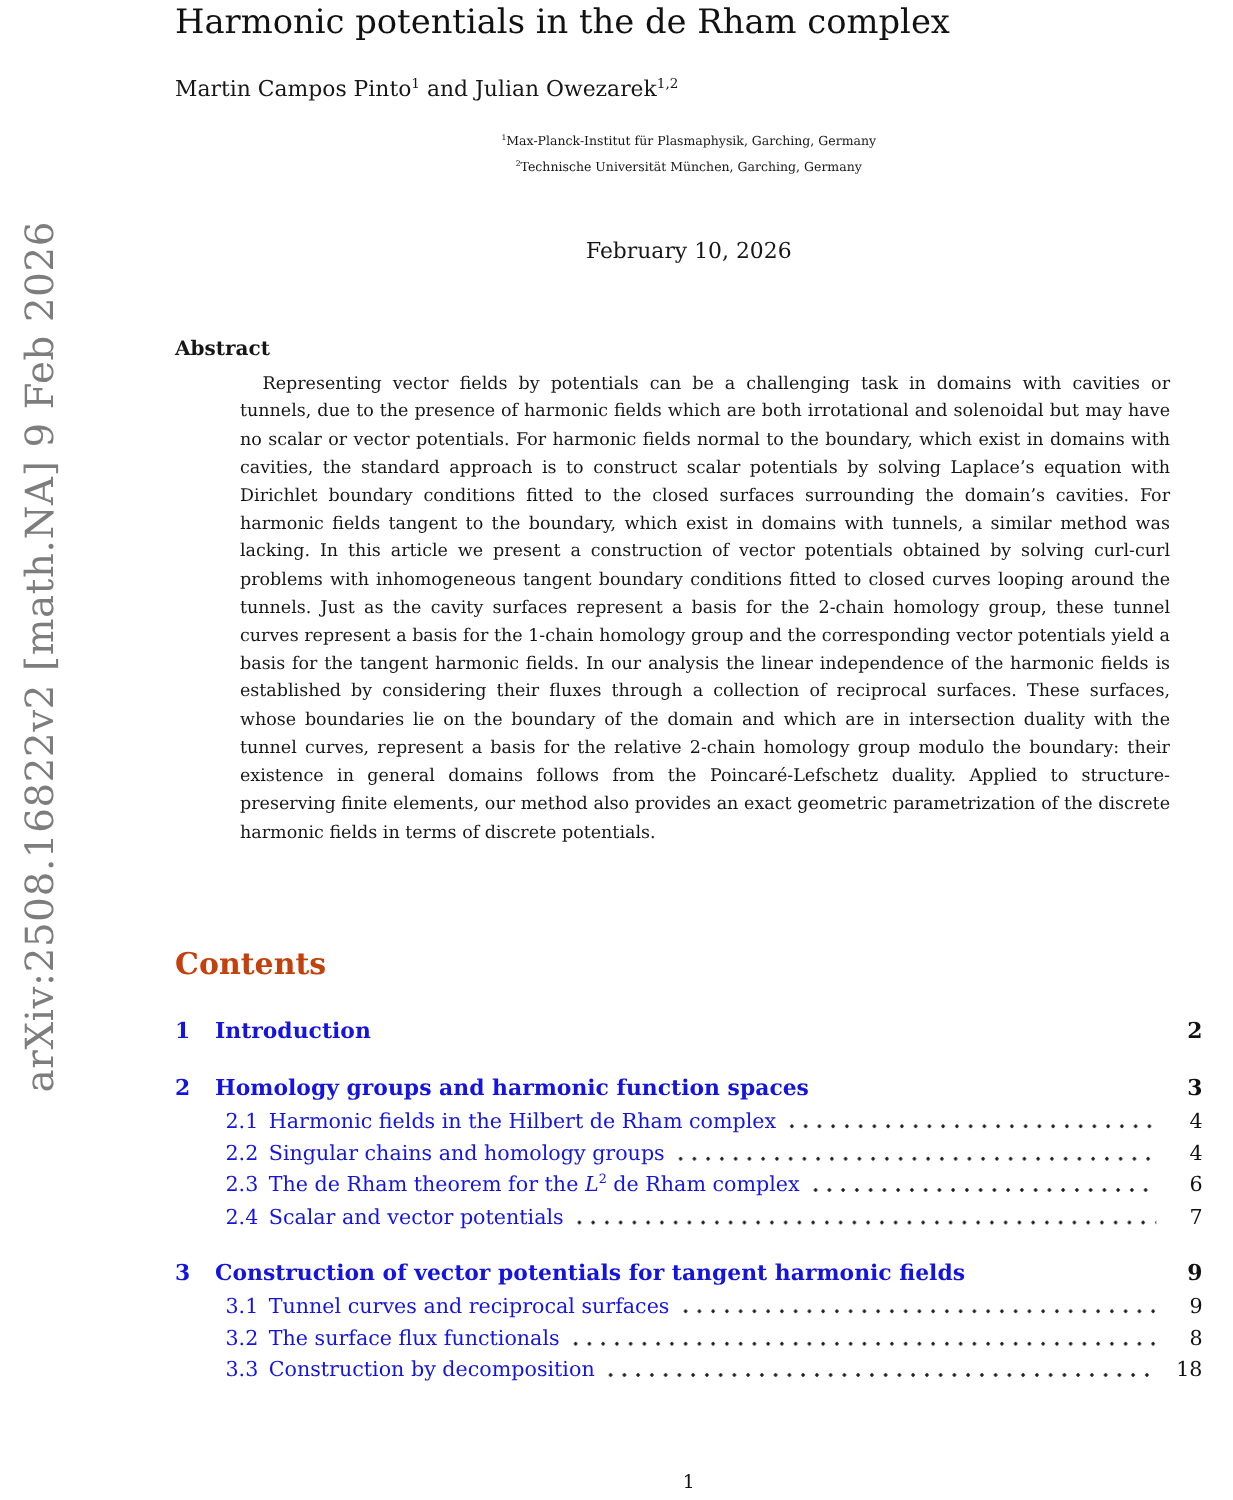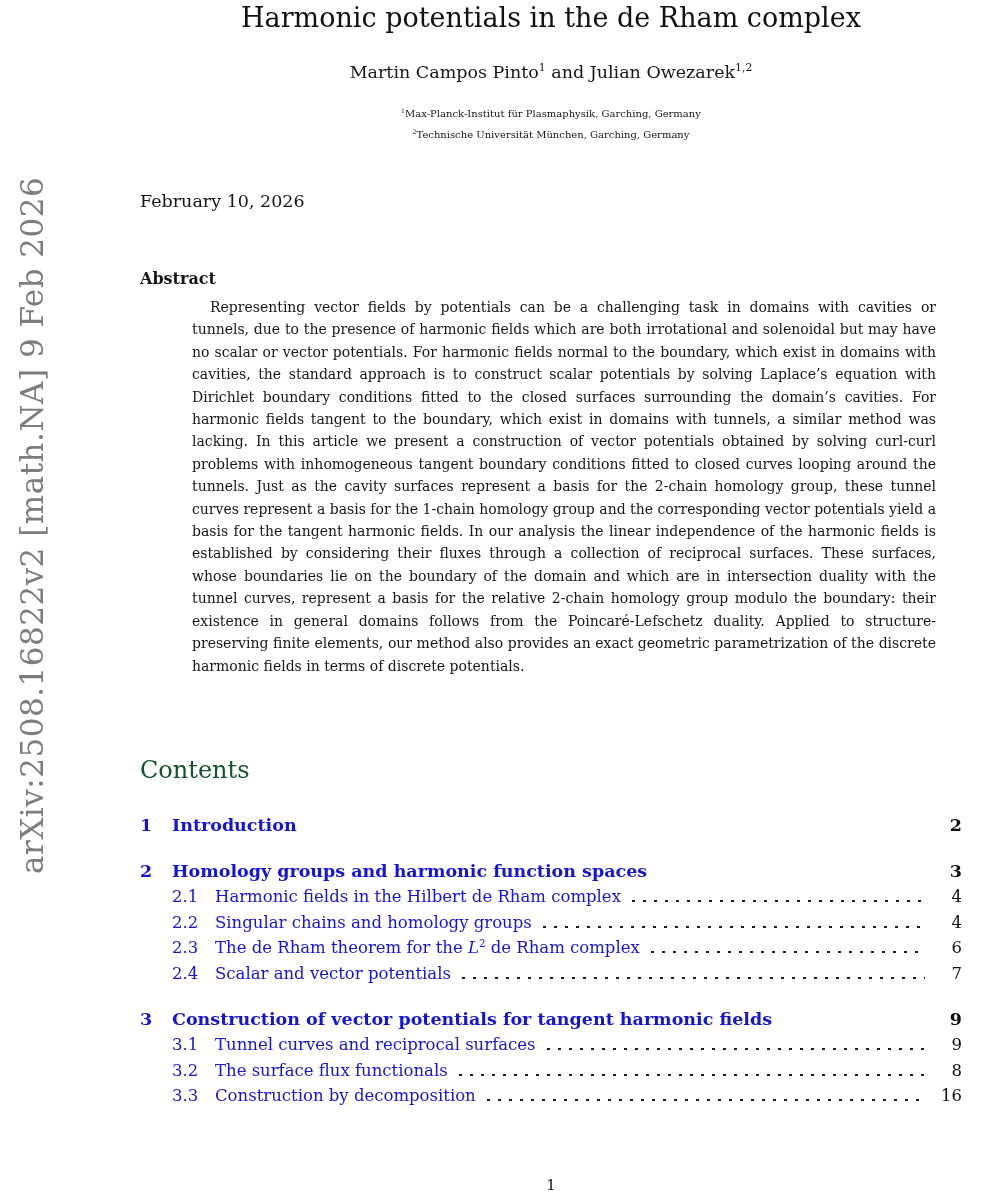--- a/index.html
+++ b/index.html
@@ -22,50 +22,49 @@
     letter-spacing:0.5px;
   }
   .content{
     position:absolute;
     left:140px;top:0;
     width:822px;height:1200px;
   }
   .title{
     position:absolute;top:0;left:0;width:100%;
     margin:0;padding-top:2px;
-    text-align:center;
     font-size:27px;font-weight:normal;color:#111;
   }
   .authors{
     position:absolute;top:62px;left:0;width:100%;
-    text-align:center;font-size:17.5px;
+    text-align:left;font-size:17.5px;
   }
   sup{font-size:62%;vertical-align:super;line-height:0;}
   .affils{
     position:absolute;top:103px;left:0;width:100%;
     text-align:center;font-size:10px;line-height:21px;
   }
   .date{
     position:absolute;top:191px;left:0;width:100%;
-    font-size:17.5px;
+    text-align:center;font-size:17.5px;
   }
   .abs-head{
     position:absolute;top:269px;left:0;width:100%;
     text-align:left;font-size:16px;font-weight:bold;
   }
   .abs-text{
     position:absolute;top:296px;left:52px;width:744px;
     margin:0;
     font-size:14px;line-height:22.4px;
     text-align:justify;text-indent:18px;
   }
   .contents-head{
     position:absolute;top:756px;left:0;
     margin:0;
-    font-size:24px;font-weight:normal;color:#14532d;
+    font-size:24px;font-weight:bold;color:#c2410c;
   }
   .toc{
     position:absolute;top:812px;left:0;width:100%;
   }
   .toc-sec{
     display:flex;align-items:baseline;
     line-height:26px;
     font-size:17.5px;font-weight:bold;
     margin-top:20px;
     color:#1414dd;
@@ -76,21 +75,21 @@
   .sec-title{flex:1 1 auto;}
   .sec-page{flex:0 0 30px;width:30px;text-align:right;color:#111;}
   .toc-sub{
     display:flex;
     line-height:25.5px;
     font-size:16.5px;
     padding-left:32px;
     color:#1414dd;
     cursor:pointer;
   }
-  .sub-num{width:43px;flex:0 0 43px;}
+  .sub-num{width:43px;flex:0 0 43px;text-align:center;}
   .sub-title{flex:0 1 auto;white-space:nowrap;}
   .math-l{font-style:italic;}
   .leader{
     flex:1 1 auto;
     margin:0 7px 0 7px;
     background-image:radial-gradient(circle, #1c1c1c 1.15px, rgba(0,0,0,0) 1.45px);
     background-size:11px 6px;
     background-repeat:repeat-x;
     background-position:0 14px;
   }
@@ -186,21 +185,21 @@
         <span class="sub-num">3.2</span>
         <span class="sub-title">The surface flux functionals</span>
         <span class="leader"></span>
         <span class="sub-page">8</span>
       </div>
 
       <div class="toc-sub">
         <span class="sub-num">3.3</span>
         <span class="sub-title">Construction by decomposition</span>
         <span class="leader"></span>
-        <span class="sub-page">16</span>
+        <span class="sub-page">18</span>
       </div>
 
     </div>
 
     <div class="page-num">1</div>
 
   </div>
 </div>
 
 </body></html>

